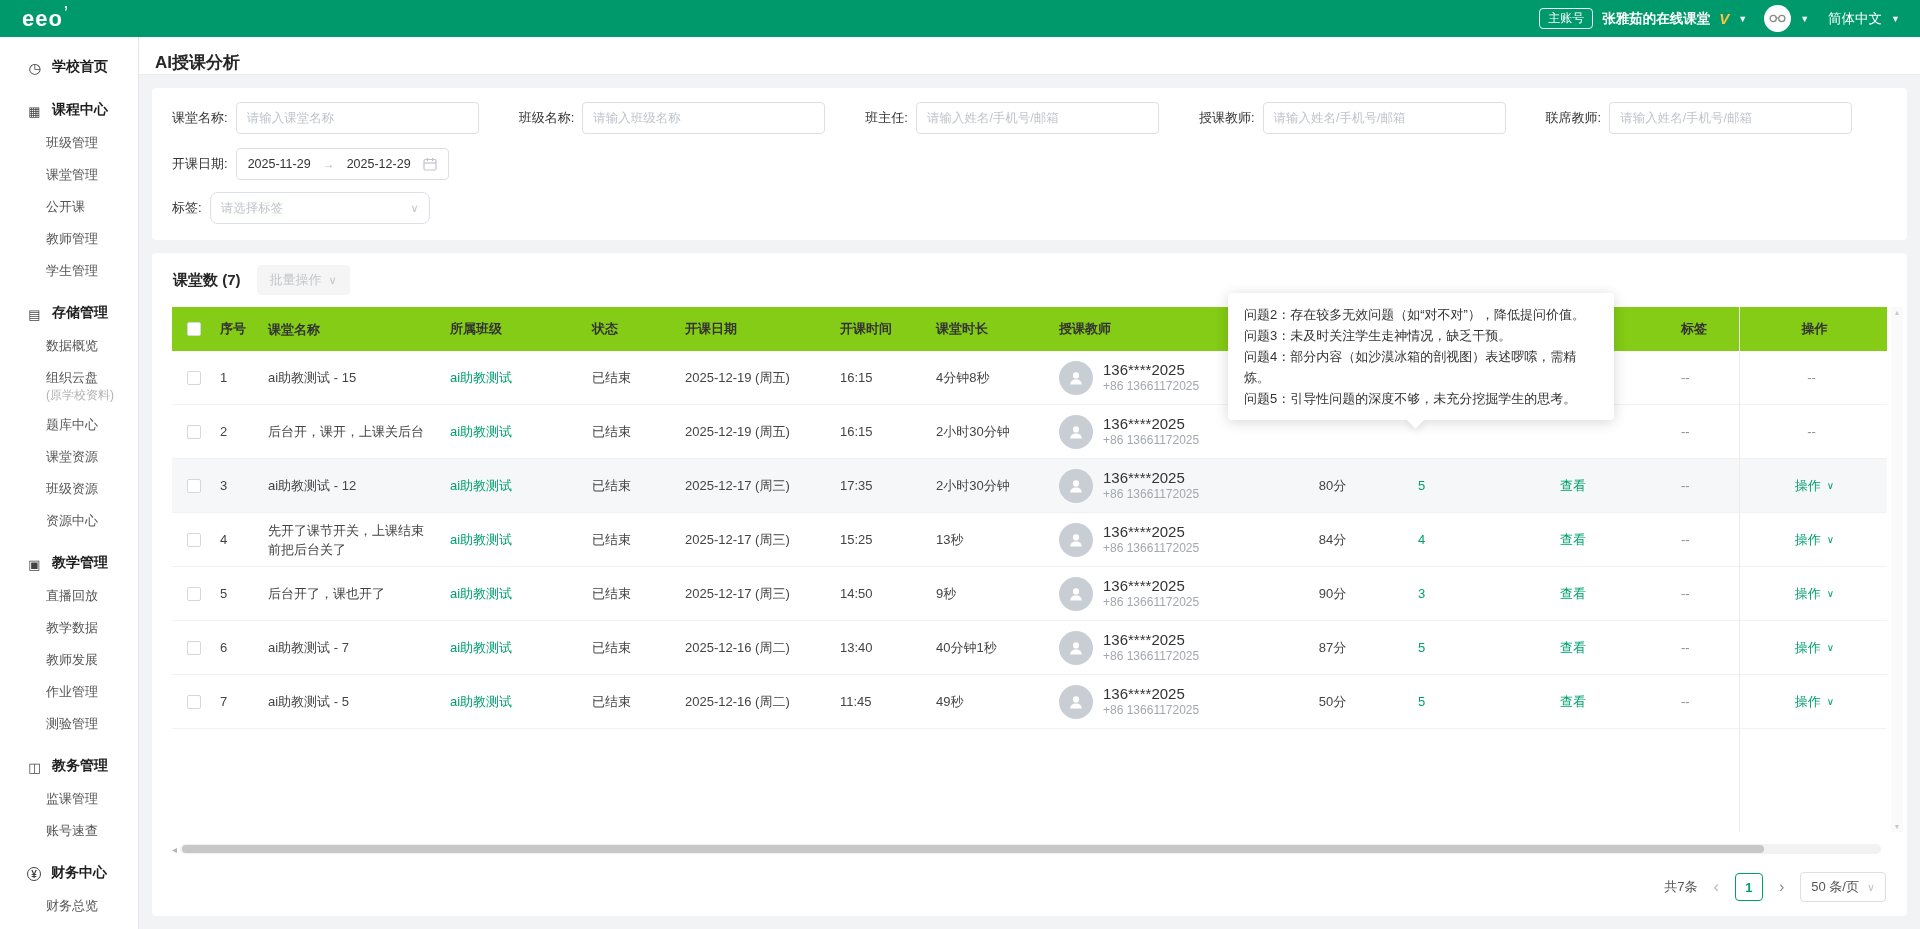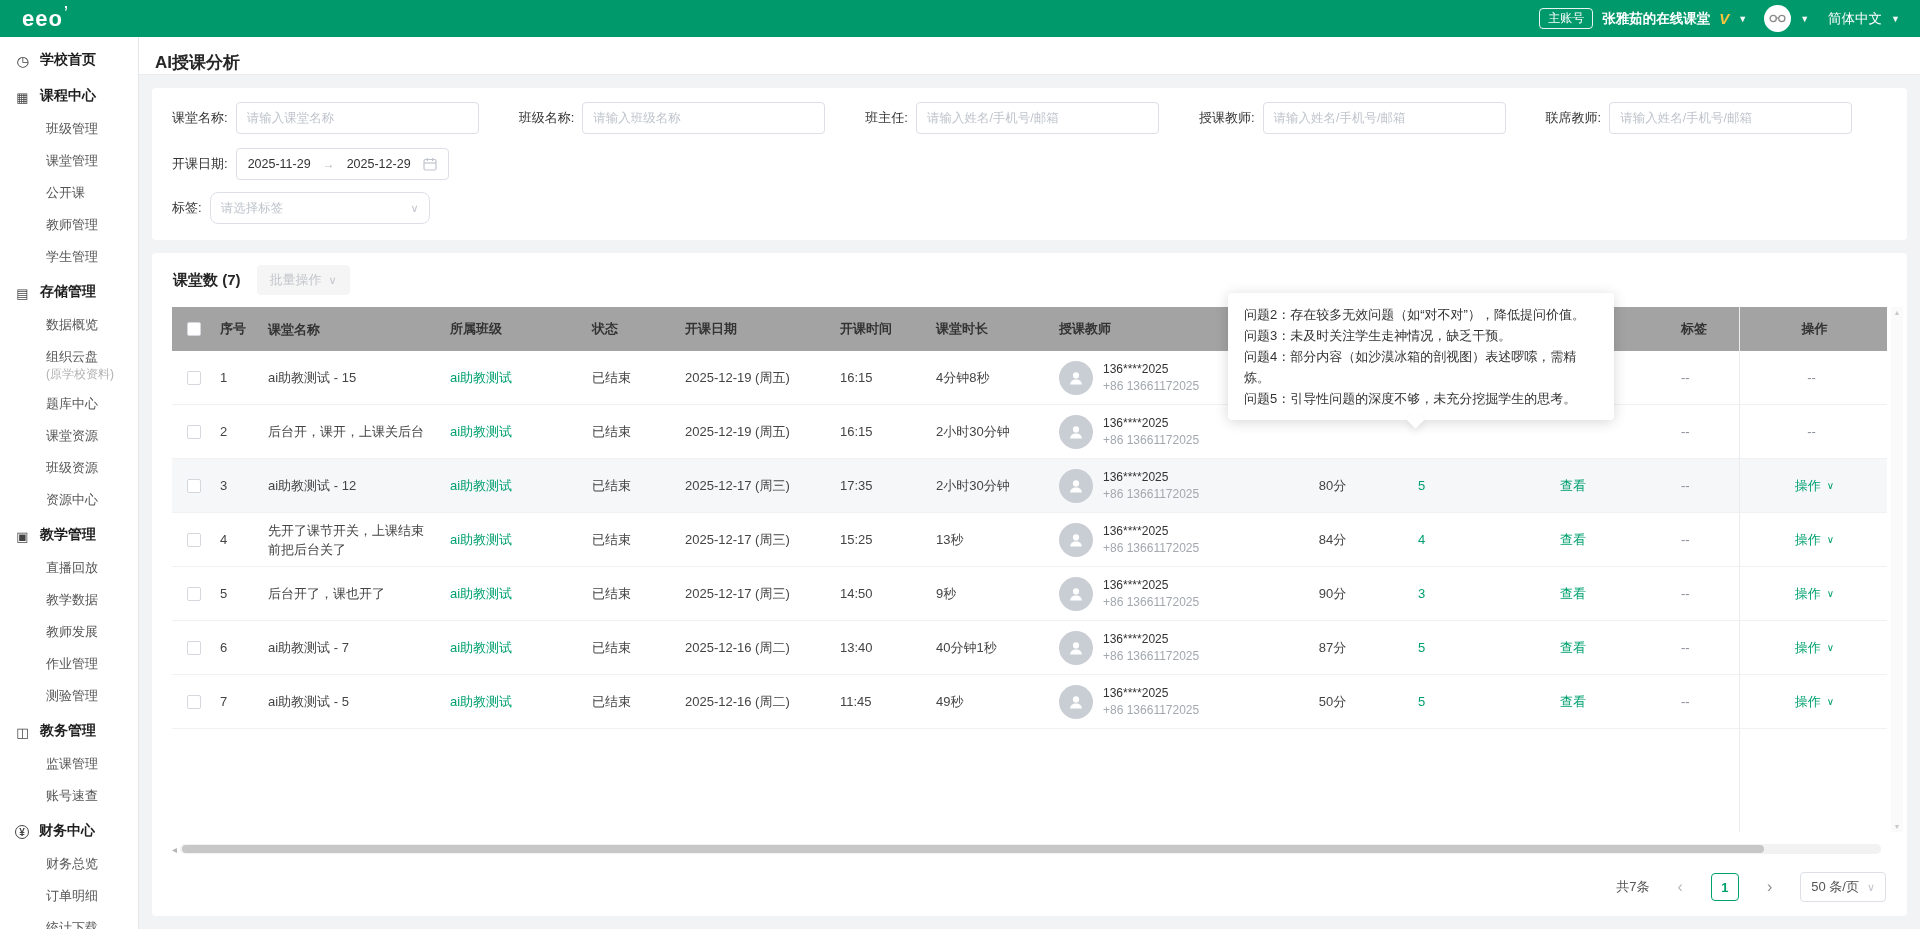--- a/index.html
+++ b/index.html
@@ -16,21 +16,21 @@
   .vip{color:#FFC53D;font-weight:800;font-style:italic;font-size:15px}
   .tcaret{font-size:9px;opacity:.95}
   .avatar{width:27px;height:27px;border-radius:50%;background:#fff;display:flex;align-items:center;justify-content:center;margin-left:8px}
   .lang{margin-left:10px}
 
   .layout{display:flex;height:892px}
 
   
   .sidebar{width:139px;flex-shrink:0;background:#fff;border-right:1px solid #e7e7e7;padding-top:5px;overflow:hidden}
   .sb-entry{position:relative;display:block;font-size:13px;color:#555;padding:7px 6px 7px 46px;line-height:15px;cursor:pointer}
-  .sb-entry[data-kind="section"]{display:flex;align-items:center;gap:9px;font-size:14px;font-weight:bold;color:#1f1f1f;padding:8px 6px 8px 14px;margin-top:2px}
+  .sb-entry[data-kind="section"]{display:flex;align-items:center;gap:9px;font-size:14px;font-weight:bold;color:#1f1f1f;padding:8px 6px 8px 26px;margin-top:9px}
   .sb-icon{display:none;width:17px;height:17px;align-items:center;justify-content:center;font-size:14px;color:#444;flex-shrink:0}
   .sb-entry[data-kind="section"] .sb-icon[data-icon]{display:inline-flex}
   .sb-icon[data-icon="school-home-icon"]::before{content:"\25F7"}
   .sb-icon[data-icon="course-center-icon"]::before{content:"\25A6";font-size:13px}
   .sb-icon[data-icon="storage-icon"]::before{content:"\25A4";font-size:13px}
   .sb-icon[data-icon="teaching-icon"]::before{content:"\25A3";font-size:13px}
   .sb-icon[data-icon="academic-icon"]::before{content:"\25EB";font-size:13px}
   .sb-icon[data-icon="finance-icon"]::before{content:"\00A5";font-size:10px;font-weight:bold}
   .sb-icon[data-icon="finance-icon"]{border:1.4px solid #444;border-radius:50%;width:14px;height:14px;margin:0 1px}
   .sb-sub{display:block;color:#b3b3b3;font-size:12px;margin-top:3px}
@@ -56,21 +56,21 @@
   .sel-caret{color:#c0c4cc;font-size:11px}
 
   
   .table-card{flex:1;display:flex;flex-direction:column;padding-top:12px;min-height:0;position:relative}
   .table-toolbar{display:flex;align-items:center;gap:16px;padding:0 21px 12px;height:42px}
   .count-label{font-size:15px;font-weight:bold;color:#262626}
   .bulk-btn{background:#f5f5f6;color:#c3c6cb;font-size:13px;border-radius:4px;height:30px;padding:0 13px;display:flex;align-items:center;gap:7px;border:none;cursor:not-allowed;font-family:inherit}
   .bulk-btn .sel-caret{color:#c3c6cb}
 
   .table-area{position:relative;margin:0 20px;flex:1;display:flex;flex-direction:column;min-height:0}
-  .t-header{display:flex;align-items:center;background:#a3a3a3;height:44px;font-size:13px;font-weight:600;color:#333}
+  .t-header{display:flex;align-items:center;background:#84cc16;height:44px;font-size:13px;font-weight:600;color:#333}
   .t-row{display:flex;align-items:center;min-height:54px;border-bottom:1px solid #f1f1f1;font-size:13px;color:#444;background:#fff}
   .t-row[data-state="hover"]{background:#f6f7f9}
   .cell{padding-left:4px;flex-shrink:0}
   .c-cb{width:44px;display:flex;justify-content:center;padding-left:0}
   .c-no{width:48px}
   .c-name{width:182px;padding-right:10px;line-height:19px}
   .c-class{width:142px;color:#00A06E}
   .c-status{width:93px}
   .c-date{width:155px}
   .c-time{width:96px}
@@ -78,35 +78,35 @@
   .c-teacher{width:222px;display:flex;align-items:center;gap:10px}
   .c-score{width:137px;text-align:center;padding-right:30px}
   .c-issues{width:142px}
   .c-video{width:121px}
   .c-tag{width:62px;color:#8a8f99}
   .c-action{width:147px;text-align:center}
   .t-header .c-score{text-align:left;padding-right:0}
   .cb{width:14px;height:14px;border:1px solid #d4d7dc;border-radius:2px;background:#fff;display:inline-block;cursor:pointer}
   .lnk{color:#00A06E;cursor:pointer}
   .t-avatar{width:34px;height:34px;border-radius:50%;background:#c9ced4;display:flex;align-items:center;justify-content:center;flex-shrink:0}
-  .t-name{font-size:12px;color:#333;line-height:17px}
+  .t-name{font-size:15px;color:#333;line-height:17px}
   .t-phone{font-size:12px;color:#a3a8af;line-height:17px}
   .action-wrap{display:inline-flex;align-items:center;gap:6px;cursor:pointer}
   .action-wrap[data-variant="menu"]{color:#00A06E}
   .action-wrap[data-variant="dash"]{color:#8a8f99}
   .a-caret{font-size:10px}
 
   .vline{position:absolute;top:0;bottom:24px;left:1567px;width:1px;background:#ececec;z-index:2}
   .v-scroll{position:absolute;right:-16px;top:0;bottom:24px;width:12px;background:#fafafa;display:flex;flex-direction:column;justify-content:space-between;align-items:center;color:#c8c8c8;font-size:7px;padding:2px 0;z-index:3}
   .h-scroll{margin-top:auto;height:14px;display:flex;align-items:center;gap:3px;padding-right:6px}
   .h-scroll .arrow{color:#b5b5b5;font-size:10px;cursor:pointer}
   .h-track{flex:1;height:10px;background:#f2f2f2;border-radius:5px;position:relative}
   .h-thumb{position:absolute;left:2px;top:1px;height:8px;width:93%;background:#c7c7c7;border-radius:4px;cursor:grab}
 
-  .pagination{display:flex;justify-content:flex-end;align-items:center;gap:28px;padding:16px 21px 14px;font-size:13px;color:#555}
+  .pagination{display:flex;justify-content:flex-end;align-items:center;gap:16px;padding:16px 21px 14px;font-size:13px;color:#555}
   .pg-arrow{color:#b8b8b8;font-size:16px;cursor:pointer;line-height:1}
   .pg-arrow.next{color:#8d8d8d}
   .pg-page{width:28px;height:28px;border:1px solid #00A06E;color:#00A06E;border-radius:4px;display:flex;align-items:center;justify-content:center;font-weight:600;cursor:pointer}
   .pg-size{height:30px;border:1px solid #dcdfe6;border-radius:4px;display:flex;align-items:center;gap:8px;padding:0 10px;color:#555;cursor:pointer}
 
   
   .tooltip{position:absolute;left:1228px;top:293px;width:386px;background:#fff;border-radius:4px;box-shadow:0 2px 14px rgba(0,0,0,.16);padding:11px 16px;font-size:13px;line-height:21px;color:#333;z-index:50}
   .tooltip::after{content:"";position:absolute;left:181px;bottom:-6px;width:13px;height:13px;background:#fff;transform:rotate(45deg);box-shadow:3px 3px 7px rgba(0,0,0,.07)}
 </style>
 </head>

